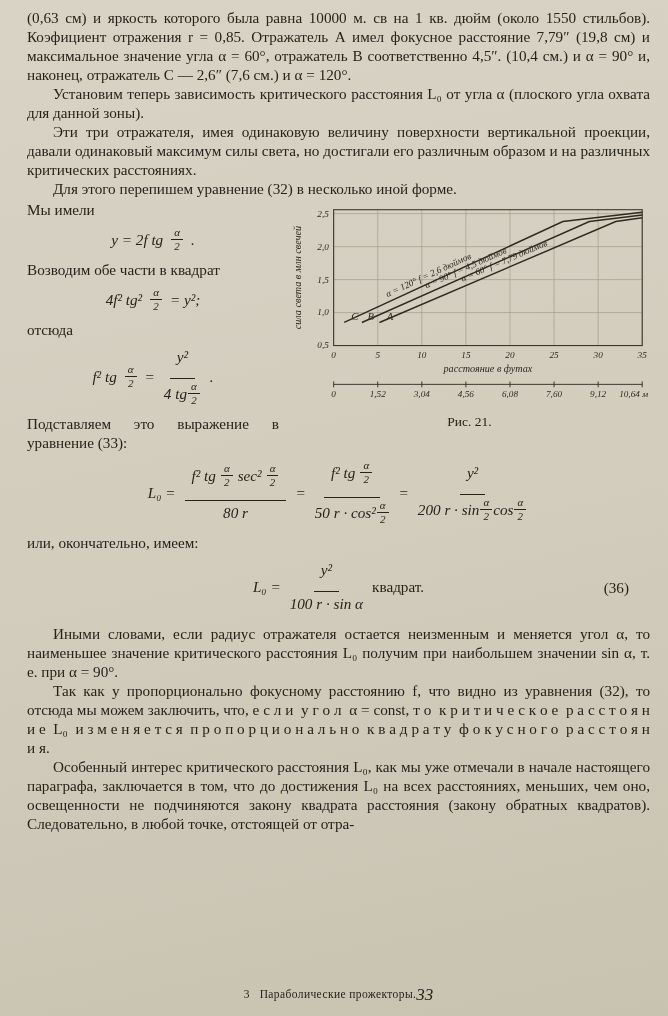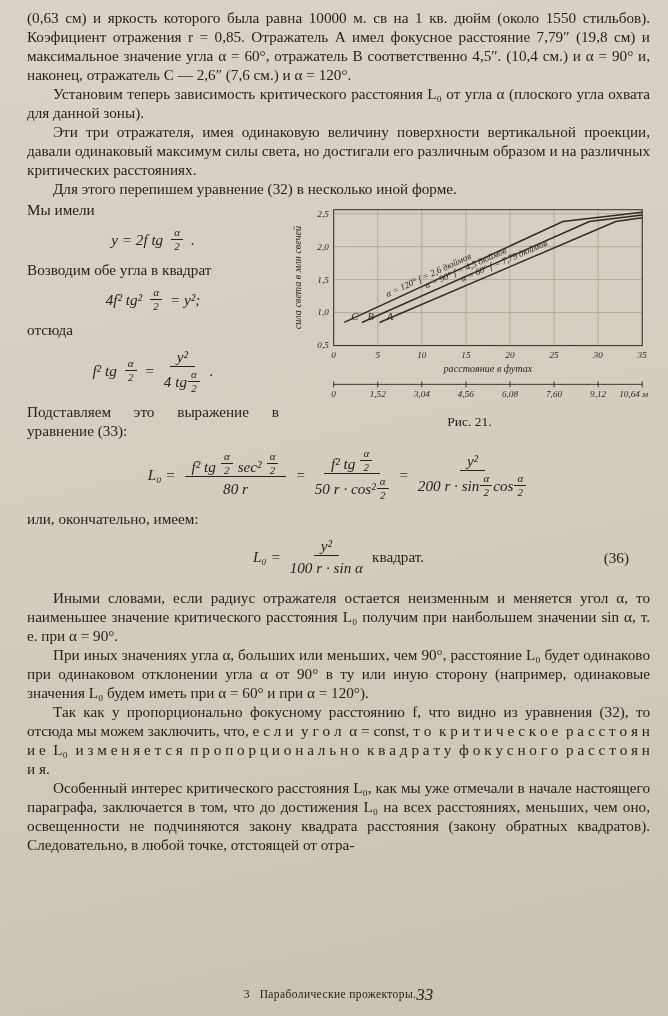--- a/index.html
+++ b/index.html
@@ -19,21 +19,21 @@
   .two-col{display:flex;gap:10px;margin-top:2px;}
   .left-col{flex:0 0 252px;width:252px;}
   .right-col{flex:1;min-width:0;}
   
   .formula{
     display:flex;align-items:center;justify-content:center;gap:7px;
     margin:8px 0;font-style:italic;
   }
   .formula .up{font-style:normal;}
   .frac{display:inline-flex;flex-direction:column;align-items:center;vertical-align:middle;margin:0 2px;}
-  .frac>.num{border-bottom:1.1px solid #26231b;padding:0 7px 0;display:flex;align-items:flex-end;gap:4px;}
+  .frac>.num{border-bottom:1.1px solid #26231b;padding:0 7px 12px;display:flex;align-items:center;gap:4px;}
   .frac>.den{padding-top:2px;display:flex;align-items:center;gap:0;}
   .sfrac{display:inline-flex;flex-direction:column;align-items:center;font-size:11px;line-height:1;vertical-align:middle;margin:0 1px;}
   .sfrac .top{border-bottom:1px solid #26231b;padding:0 3px 1px;}
   .sfrac .bot{padding-top:1px;}
   .f-tagged{position:relative;}
   .f-tag{position:absolute;right:21px;top:50%;transform:translateY(-50%);font-style:normal;}
   
   figure{margin:0;}
   .chart-svg{display:block;width:100%;height:auto;}
   .caption{text-align:center;font-size:13.5px;margin-top:6px;}
@@ -64,21 +64,21 @@
 
       <div class="formula">
         <span>y = 2f tg</span>
           <span class="sfrac">
             <span class="top">α</span>
             <span class="bot">2</span>
           </span>
           <span>.</span>
       </div>
 
-      <p>Возводим обе угла в квадрат</p>
+      <p>Возводим обе части в квадрат</p>
 
       <div class="formula">
         <span>4f² tg²</span>
           <span class="sfrac">
             <span class="top">α</span>
             <span class="bot">2</span>
           </span>
           <span>= y²;</span>
       </div>
 
@@ -241,21 +241,20 @@
           <span>100 r · sin α</span>
         </span>
     </span>
     <span class="up">квадрат.</span>
     <span class="f-tag">(36)</span>
   </div>
 
   <div class="gap"></div>
 
   <p class="ind">Иными словами, если радиус отражателя остается неизменным и меняется угол α, то наименьшее значение критического расстояния L₀ получим при наибольшем значении sin α, т. е. при α = 90°.</p>
-  <p class="ind">При иных значениях угла α, больших или меньших, чем 90°, расстояние L₀ будет одинаково при одинаковом отклонении угла α от 90° в ту или иную сторону (например, одинаковые значения L₀ будем иметь при α = 60° и при α = 120°).</p>
   <p class="ind">Так как y пропорционально фокусному расстоянию f, что видно из уравнения (32), то отсюда мы можем заключить, что, е с л и&nbsp; у г о л&nbsp; α = const, т о&nbsp; к р и т и ч е с к о е&nbsp; р а с с т о я н и е&nbsp; L₀&nbsp; и з м е н я е т с я&nbsp; п р о п о р ц и о н а л ь н о&nbsp; к в а д р а т у&nbsp; ф о к у с н о г о&nbsp; р а с с т о я н и я.</p>
   <p class="ind">Особенный интерес критического расстояния L₀, как мы уже отмечали в начале настоящего параграфа, заключается в том, что до достижения L₀ на всех расстояниях, меньших, чем оно, освещенности не подчиняются закону квадрата расстояния (закону обратных квадратов). Следовательно, в любой точке, отстоящей от отра-</p>
 
   <div class="footer">
     <span class="sig">3&nbsp;&nbsp;&nbsp;Параболические прожекторы.</span>
     <span class="pagenum">33</span>
   </div>
 </div>
 
 </body></html>

